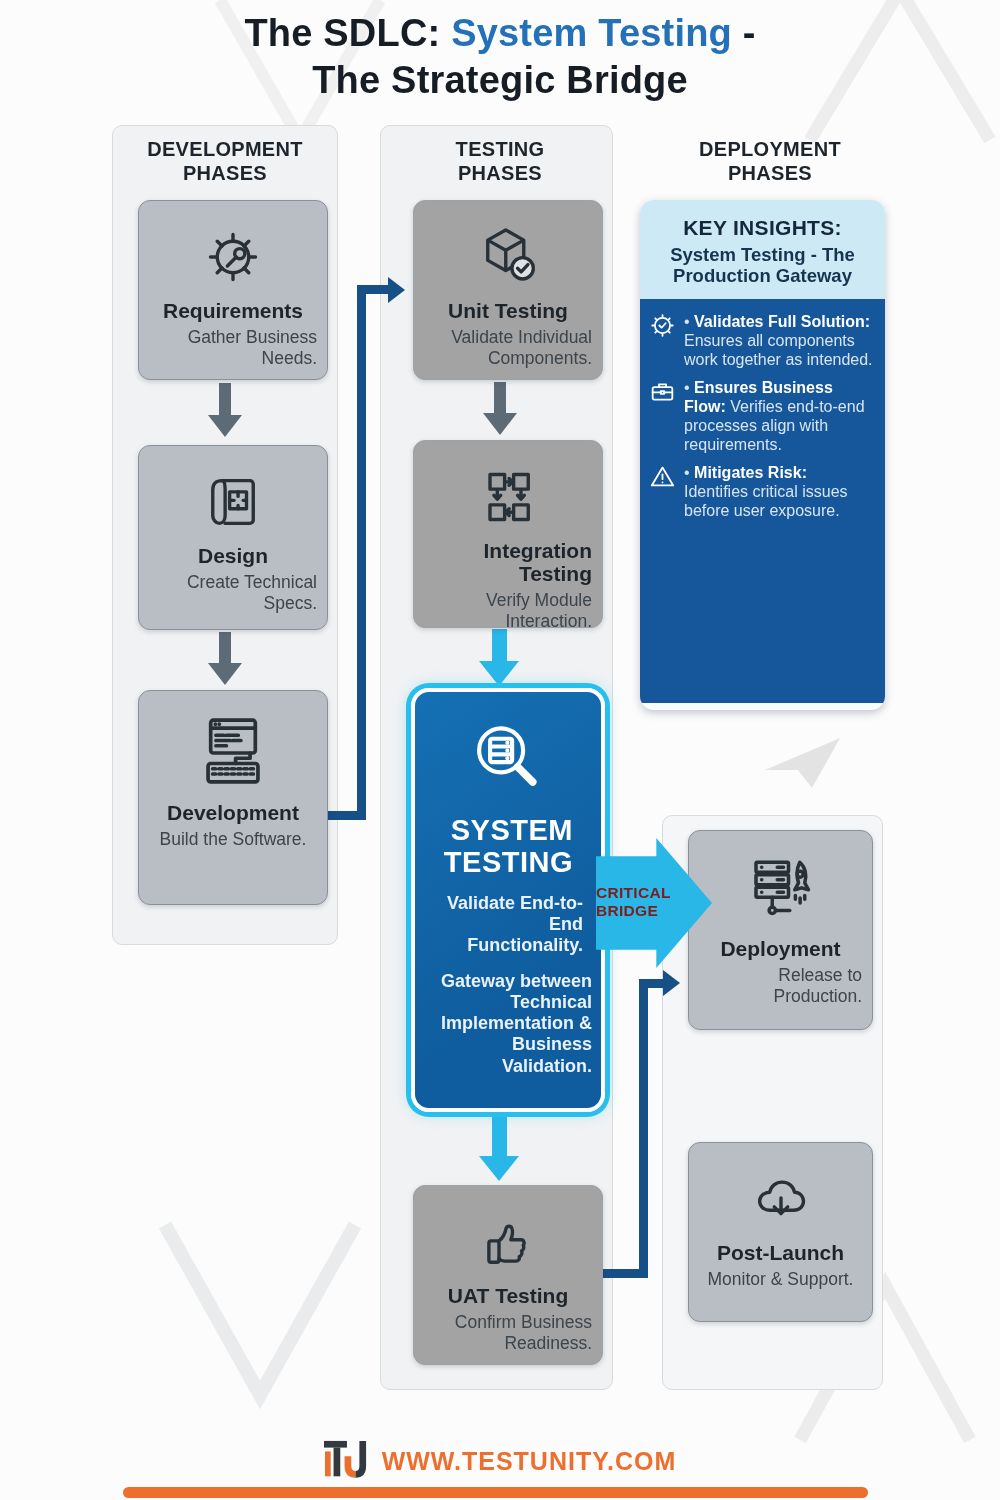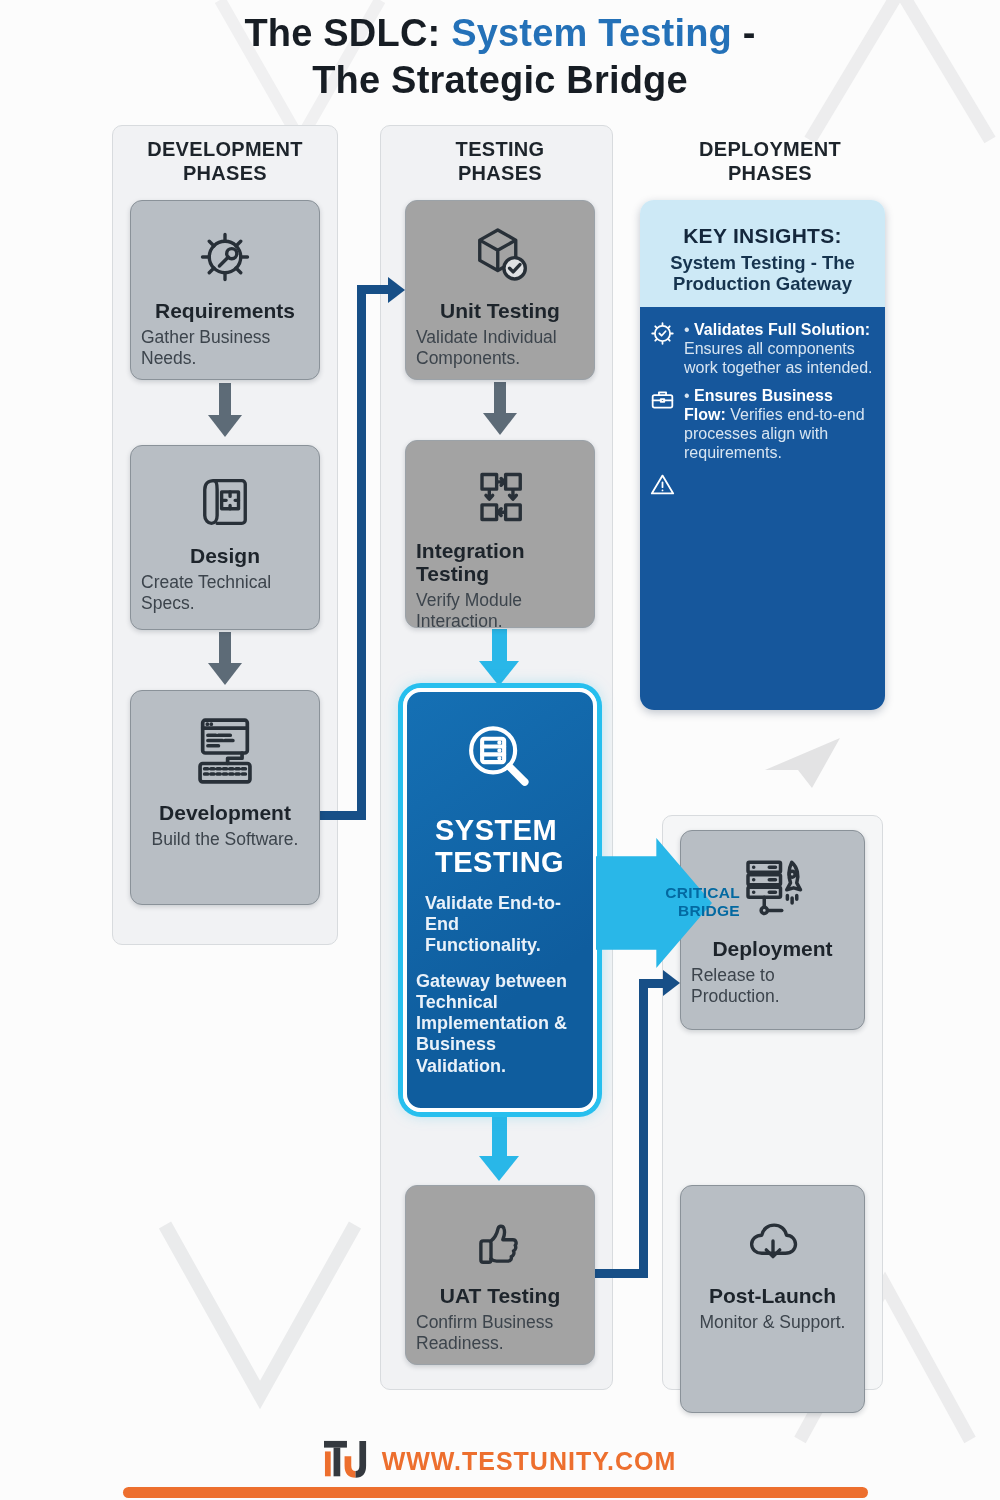--- a/index.html
+++ b/index.html
@@ -22,21 +22,21 @@
 
   
   .panel { position:absolute; background:#f1f2f4; border:1px solid #d8dbde; border-radius:10px; z-index:1; }
   .panel.light { background:#f5f6f7; }
 
   .col-header { position:absolute; z-index:3; font-weight:800; font-size:20px; color:#1d242b;
                 text-align:center; line-height:1.22; letter-spacing:.3px; white-space:pre-line; }
 
   
   .box { position:absolute; z-index:3; border-radius:12px; display:flex; flex-direction:column;
-         align-items:center; text-align:left; padding:12px 10px; box-shadow:0 2px 5px rgba(30,40,50,.18); }
+         align-items:center; text-align:right; padding:12px 10px; box-shadow:0 2px 5px rgba(30,40,50,.18);margin-left:8px; }
   .box.gray  { background:#b8bec4; border:1.5px solid #8a9299; }
   .box.light { background:#a3a3a3; border:1.5px solid #9ba2a8; }
   .bicon { display:block; margin-top:8px; }
   .bicon svg { width:72px; height:72px; display:block; }
   .btitle { font-weight:800; font-size:21px; color:#1d242b; margin-top:6px; line-height:1.1; }
   .bdesc  { font-weight:500; font-size:17.5px; color:#3c444c; margin-top:5px; line-height:1.18; }
 
   
   .box.system { background:linear-gradient(145deg,#1570b4 0%,#0f5d9e 70%);
                 border:4px solid #ffffff; border-radius:18px;
@@ -53,27 +53,27 @@
   .head-right { position:absolute; z-index:2; width:0; height:0;
                 border-top:13px solid transparent; border-bottom:13px solid transparent; }
   .gray-fill { background:#5d6b77; }
   .cyan-fill { background:#29b7e8; }
   .navy-fill { background:#174f87; }
 
   
   .bridge-arrow { position:absolute; left:596px; top:838px; width:116px; height:130px; z-index:3;
                   background:#29b7e8;
                   clip-path:polygon(0 14%, 52% 14%, 52% 0, 100% 50%, 52% 100%, 52% 86%, 0 86%); }
-  .bridge-label { position:absolute; left:596px; top:884px; width:96px; z-index:4; text-align:right;
-                  font-weight:800; font-size:15.5px; line-height:1.15; color:#0369a1; letter-spacing:.3px;margin-left:48px; }
+  .bridge-label { position:absolute; left:596px; top:884px; width:96px; z-index:4; text-align:left;
+                  font-weight:800; font-size:15.5px; line-height:1.15; color:#7f1d1d; letter-spacing:.3px; }
 
   
   .insights { position:absolute; left:640px; top:200px; width:245px; height:510px; z-index:3;
               border-radius:14px; overflow:hidden; box-shadow:0 3px 8px rgba(20,40,70,.25); }
-  .ins-header { background:#cde9f6; padding:24px 10px 10px; text-align:center; }
+  .ins-header { background:#cde9f6; padding:16px 10px 10px; text-align:center; }
   .ins-heading { font-weight:800; font-size:21px; color:#14273c; letter-spacing:.3px; }
   .ins-subheading { font-weight:800; font-size:18.5px; color:#16344f; line-height:1.16; margin:4px 12px 2px; }
   .ins-body { background:#16579c; padding:13px 12px 10px 10px; height:calc(100% - 106px); }
   .ins-item { display:flex; gap:6px; align-items:flex-start; margin-bottom:9px; }
   .ins-icon { flex:0 0 28px; padding-top:1px; }
   .ins-icon svg { width:25px; height:25px; display:block; }
   .ins-text { font-size:16px; line-height:1.19; color:#d8e5f1; font-weight:500; }
   .ins-text b { color:#ffffff; font-weight:800; }
 
   
@@ -249,21 +249,21 @@
         <path d="M47 9c4.5 4 6 10.5 4 16.5l3 5.5-5.5-1.5-5.5 1.5 3-5.5c-2-6-.9-12.5 1-16.5z"></path>
         <circle cx="47.3" cy="18.5" r="2.4"></circle>
         <path d="M43.5 35.5v3M51 35.5v3M47.3 37.5v4"></path>
       </g>
         </svg>
     </span>
     <div class="btitle">Deployment</div>
     <div class="bdesc">Release to Production.</div>
   </div>
 
-  <div class="box gray" style="left:680px;top:1185px;width:185px;height:228px">
+  <div class="box gray" style="left:680px;top:1142px;width:185px;height:180px">
     <span class="bicon">
       <svg viewBox="0 0 64 64">
           <g fill="none" stroke="#283038" stroke-width="3" stroke-linecap="round" stroke-linejoin="round">
         <path d="M22 42h21c5.5 0 9-3.5 9-8s-3.5-8-8-8c-1-5.5-5.5-9-11-9s-10 3.5-11 9c-5 0-9 3.5-9 8s4 8 9 8z"></path>
         <path d="M32 31v13M26 39l6 6 6-6"></path>
       </g>
         </svg>
     </span>
     <div class="btitle">Post-Launch</div>
     <div class="bdesc">Monitor &amp; Support.</div>
@@ -313,20 +313,25 @@
 
       <div class="ins-item">
         <span class="ins-icon">
           <svg viewBox="0 0 28 28">
               <g fill="none" stroke="#ffffff" stroke-width="2" stroke-linecap="round" stroke-linejoin="round">
             <path d="M14 4L26 24H2z"></path>
             <path d="M14 11.5v5.5M14 20.5v.1"></path>
           </g>
             </svg>
         </span>
+        <div class="ins-text">
+          <span>•</span>
+          <b>Mitigates Risk:</b>
+          <span>Identifies critical issues before user exposure.</span>
+        </div>
       </div>
 
 
     </div>
   </div>
 
   <div class="shaft gray-fill" style="left:219px;top:383px;width:12px;height:33px"></div>
   <div class="head-down" style="left:208px;top:415px;border-top:22px solid #5d6b77"></div>
 
   <div class="shaft gray-fill" style="left:219px;top:632px;width:12px;height:32px"></div>

